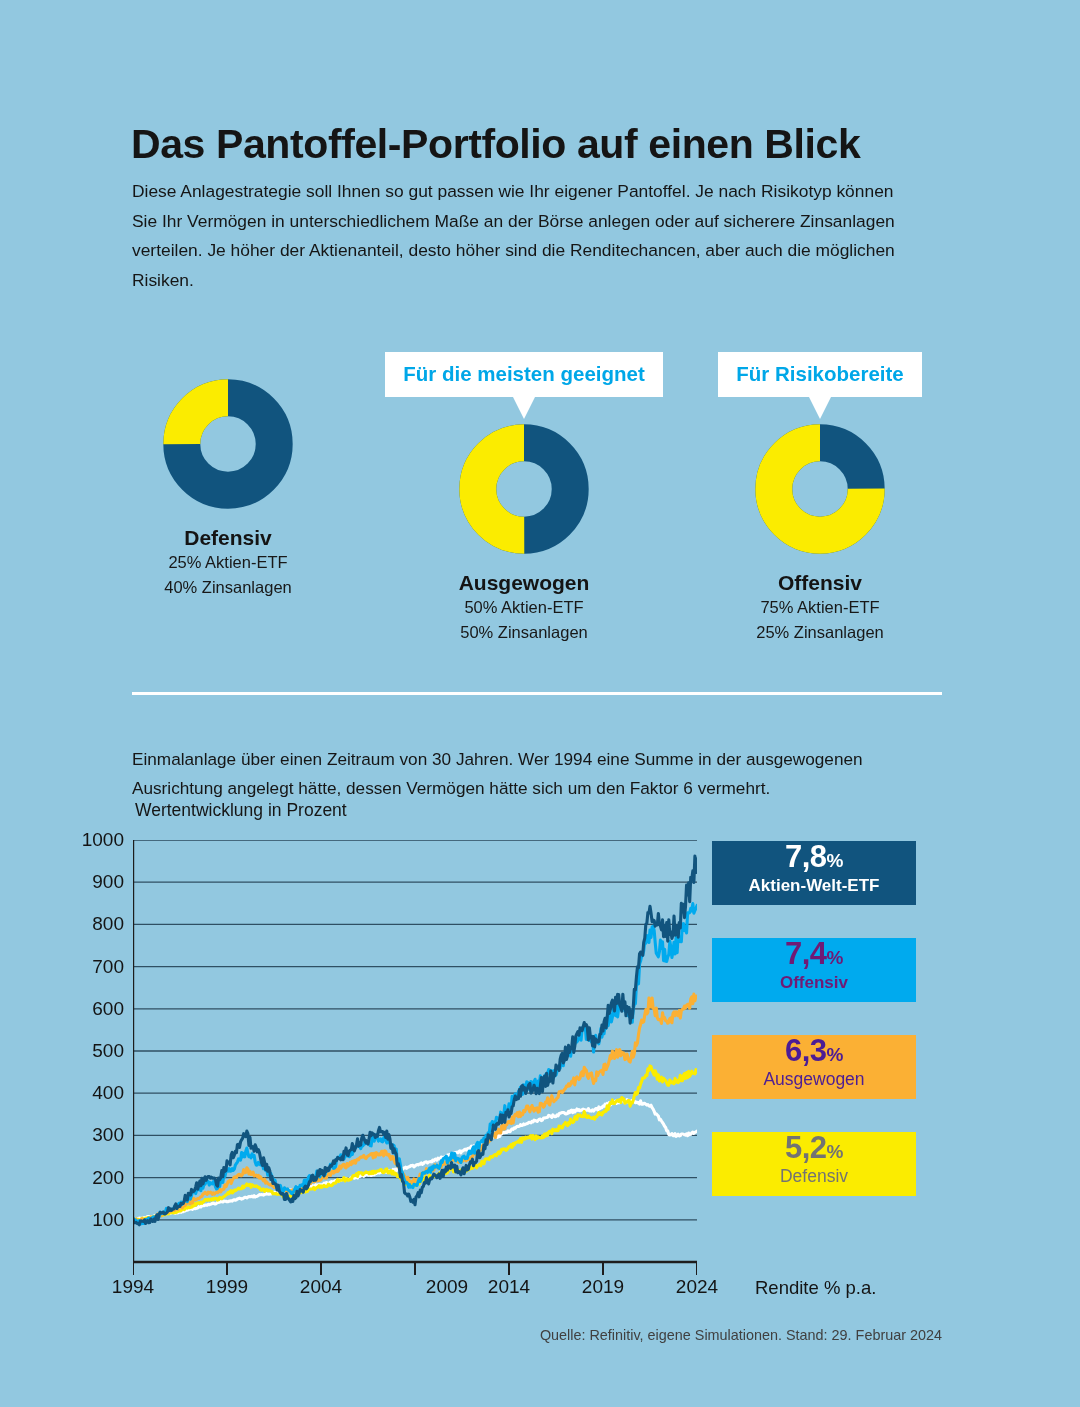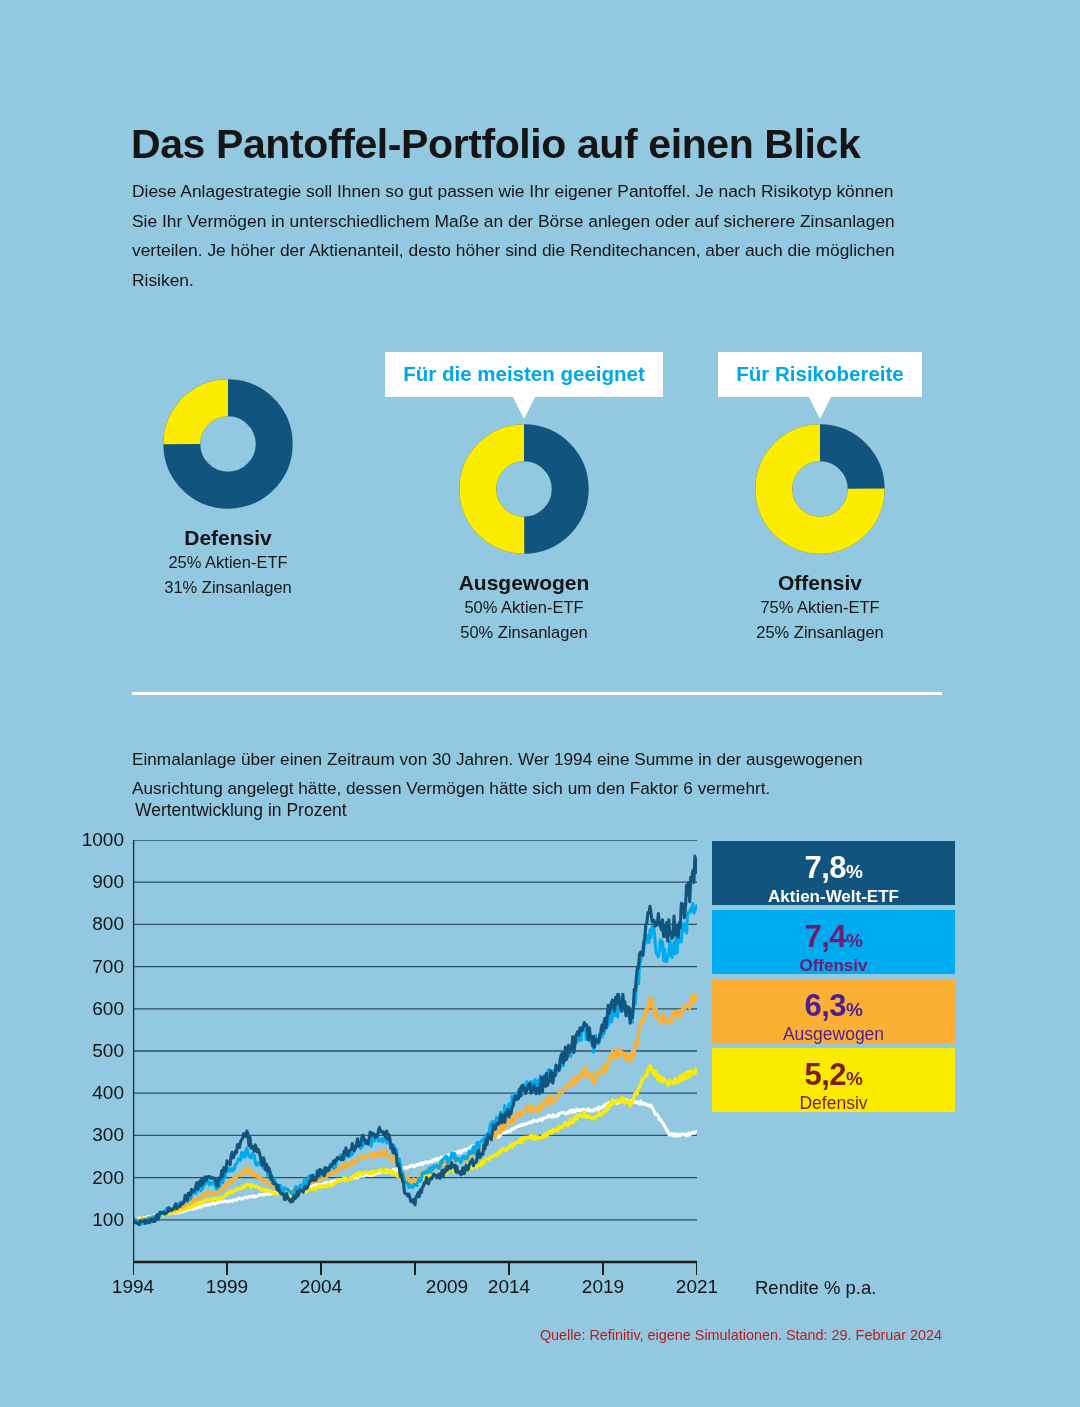--- a/index.html
+++ b/index.html
@@ -81,28 +81,28 @@
     position:absolute;transform:translateX(-50%);
     font-size:19px;color:#141414;
   }
 
   .rendite{
     position:absolute;left:755px;top:1277px;
     font-size:18.5px;color:#141414;
   }
   .source{
     position:absolute;right:138px;top:1327px;
-    font-size:14.4px;color:#b91c1c;text-align:right;
+    font-size:14.4px;color:#404040;text-align:right;
   }
 
   
   .legend{position:absolute;left:712px;top:841px;width:203px;}
   .lbox{
-    width:243px;height:64px;margin-bottom:5px;
-    display:flex;flex-direction:column;align-items:center;justify-content:flex-end;
+    width:204px;height:64px;margin-bottom:33px;
+    display:flex;flex-direction:column;align-items:center;justify-content:flex-start;
     line-height:1;
   }
   .lbox .pct{font-size:31px;font-weight:bold;letter-spacing:-0.5px;}
   .lbox .pct .sm{font-size:19px;font-weight:bold;}
   .lbox .nm{font-size:17px;font-weight:bold;margin-top:5px;}
   .lbox.plain .nm{font-weight:normal;font-size:17.5px;}
 </style>
 </head>
 <body>
 
@@ -115,21 +115,21 @@
 
     <div class="dcol c0">
       <div class="donut-wrap">
         <svg class="donut" viewBox="0 0 100 100">
           <circle cx="50" cy="50" r="35" fill="none" stroke="#11547e" stroke-width="28"></circle>
           <circle cx="50" cy="50" r="35" fill="none" stroke="#fbec00" stroke-width="28" stroke-dasharray="54.98 164.93" transform="rotate(-90 50 50) scale(1,-1) translate(0,-100)"></circle>
         </svg>
       </div>
       <div class="dname">Defensiv</div>
       <div class="dline">25% Aktien-ETF</div>
-      <div class="dline">31% Zinsanlagen</div>
+      <div class="dline">40% Zinsanlagen</div>
     </div>
 
     <div class="dcol c1">
       <div class="bubble">Für die meisten geeignet</div>
       <div class="donut-wrap">
         <svg class="donut" viewBox="0 0 100 100">
           <circle cx="50" cy="50" r="35" fill="none" stroke="#11547e" stroke-width="28"></circle>
           <circle cx="50" cy="50" r="35" fill="none" stroke="#fbec00" stroke-width="28" stroke-dasharray="109.96 109.96" transform="rotate(-90 50 50) scale(1,-1) translate(0,-100)"></circle>
         </svg>
       </div>
@@ -197,38 +197,38 @@
         <line x1="564" x2="564" y1="422" y2="435" stroke="#1d1d1d" stroke-width="2"></line>
       </svg>
   </div>
   <div class="xlabs">
       <span style="left: 0px;">1994</span>
       <span style="left: 94px;">1999</span>
       <span style="left: 188px;">2004</span>
       <span style="left: 282px; margin-left: 32px;">2009</span>
       <span style="left: 376px;">2014</span>
       <span style="left: 470px; text-align: right;">2019</span>
-      <span style="left: 564px;">2021</span>
+      <span style="left: 564px;">2024</span>
     </div>
 
   <div class="rendite">Rendite % p.a.</div>
   <div class="source">Quelle: Refinitiv, eigene Simulationen. Stand: 29. Februar 2024</div>
 
   <div class="legend">
       <div class="lbox" style="background: rgb(17, 84, 126); color: rgb(255, 255, 255);">
         <div class="pct">7,8<span class="sm">%</span></div>
         <div class="nm">Aktien-Welt-ETF</div>
       </div>
       <div class="lbox" style="background: rgb(0, 170, 238); color: #701a75;">
         <div class="pct">7,4<span class="sm">%</span></div>
         <div class="nm">Offensiv</div>
       </div>
       <div class="lbox plain" style="background: rgb(251, 176, 52); color: #4c1d95;">
         <div class="pct">6,3<span class="sm">%</span></div>
         <div class="nm">Ausgewogen</div>
       </div>
-      <div class="lbox plain" style="background: rgb(251, 236, 0); color: #7f1d1d;">
+      <div class="lbox plain" style="background: rgb(251, 236, 0); color: #737373;">
         <div class="pct">5,2<span class="sm">%</span></div>
         <div class="nm">Defensiv</div>
       </div>
     </div>
 
 </div>
 
 </body></html>

